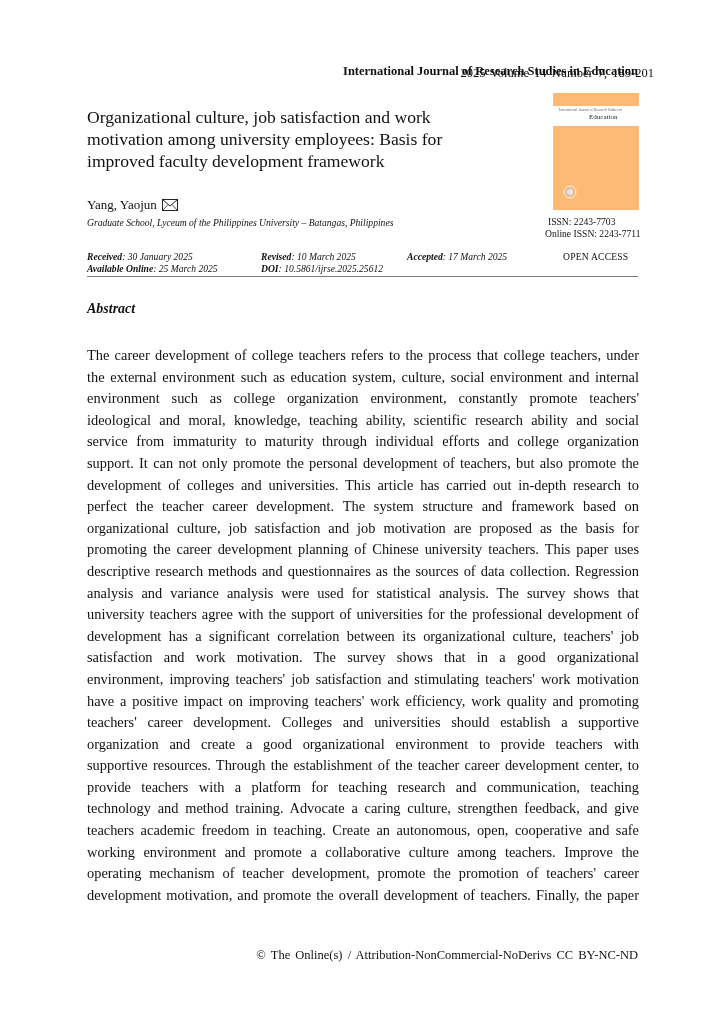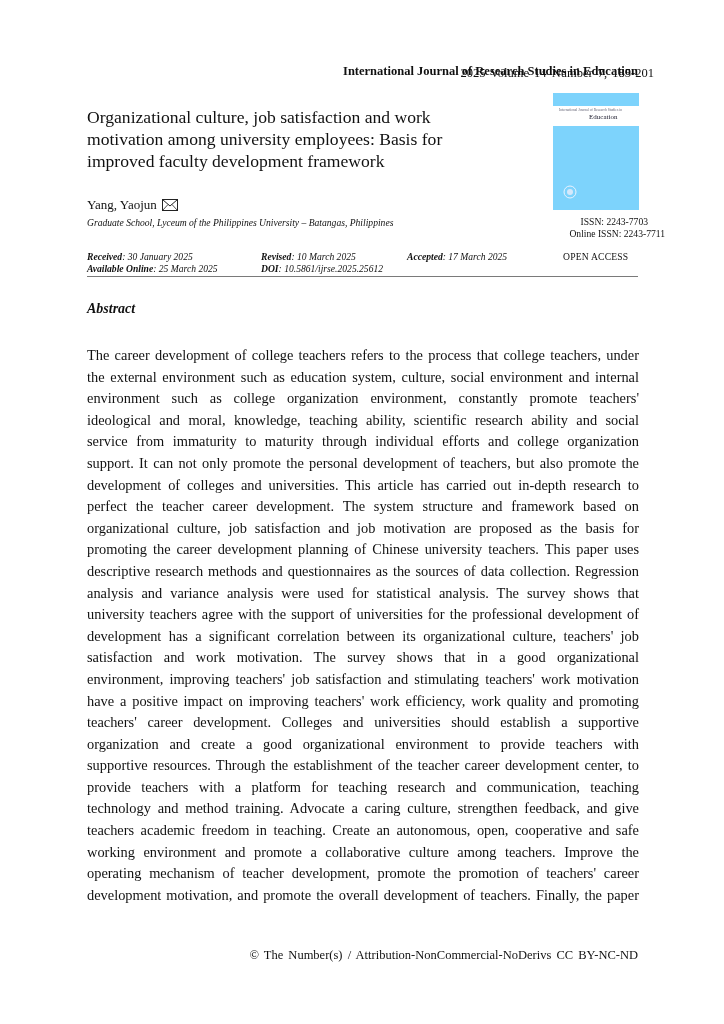--- a/index.html
+++ b/index.html
@@ -14,41 +14,41 @@
     .journal-vol {
       position: absolute; right: 70px; top: 66px;
       font-size: 12.5px; text-align: right; line-height: 15px; word-spacing: 2px;
     }
     .title {
       position: absolute; left: 87px; top: 106px; width: 400px;
       font-size: 17.6px; line-height: 22px; font-weight: normal;
     }
     .cover {
       position: absolute; left: 553px; top: 93px; width: 86px; height: 117px;
-      background: #7dd3fc; overflow: hidden;
+      background: #fdba74; overflow: hidden;
     }
     .cover .band {
       position: absolute; left: 0; top: 13px; width: 86px; height: 20px; background: #ffffff;
     }
     .cover .band-top {
       position: absolute; left: 62px; top: 4px; font-size: 3px; color: #dfefff;
       font-family: "Liberation Sans", sans-serif;
     }
     .cover .cv-small {
       position: absolute; left: 6px; top: 15px; width: 78px;
       font-size: 3.6px; color: #667; white-space: nowrap; font-family: "Liberation Serif", serif;
     }
     .cover .cv-edu {
       position: absolute; left: 36px; top: 20px; font-size: 7px; color: #223;
     }
     .cover .logo {
       position: absolute; left: 10px; top: 92px; width: 14px; height: 14px;
     }
     .issn {
-      position: absolute; left: 548px; top: 216px; width: 100px; text-align: right;
+      position: absolute; left: 548px; top: 216px; width: 100px; text-align: left;
       font-size: 9.6px; line-height: 12px;
     }
     .issn2 { left: 545px; top: 228px; width: 120px; }
     .author {
       position: absolute; left: 87px; top: 197px; font-size: 13px; line-height: 15px;
       display: flex; align-items: center; gap: 5px;
     }
     .mail-icon { width: 16px; height: 12px; display: inline-block; }
     .affil {
       position: absolute; left: 87px; top: 217px; font-size: 9.6px; font-style: italic;
@@ -153,13 +153,13 @@
     <div class="ln" style="white-space: normal;">organization and create a good organizational environment to provide teachers with</div>
     <div class="ln" style="white-space: normal;">supportive resources. Through the establishment of the teacher career development center, to</div>
     <div class="ln" style="white-space: normal;">provide teachers with a platform for teaching research and communication, teaching</div>
     <div class="ln" style="white-space: normal;">technology and method training. Advocate a caring culture, strengthen feedback, and give</div>
     <div class="ln" style="white-space: normal;">teachers academic freedom in teaching. Create an autonomous, open, cooperative and safe</div>
     <div class="ln" style="white-space: normal;">working environment and promote a collaborative culture among teachers. Improve the</div>
     <div class="ln" style="white-space: normal;">operating mechanism of teacher development, promote the promotion of teachers' career</div>
     <div class="ln" style="text-align-last: justify; white-space: normal;">development motivation, and promote the overall development of teachers. Finally, the paper</div>
   </div>
 
-<div class="footer">© The Number(s) / Attribution-NonCommercial-NoDerivs CC BY-NC-ND</div>
+<div class="footer">© The Online(s) / Attribution-NonCommercial-NoDerivs CC BY-NC-ND</div>
 
 </body></html>

